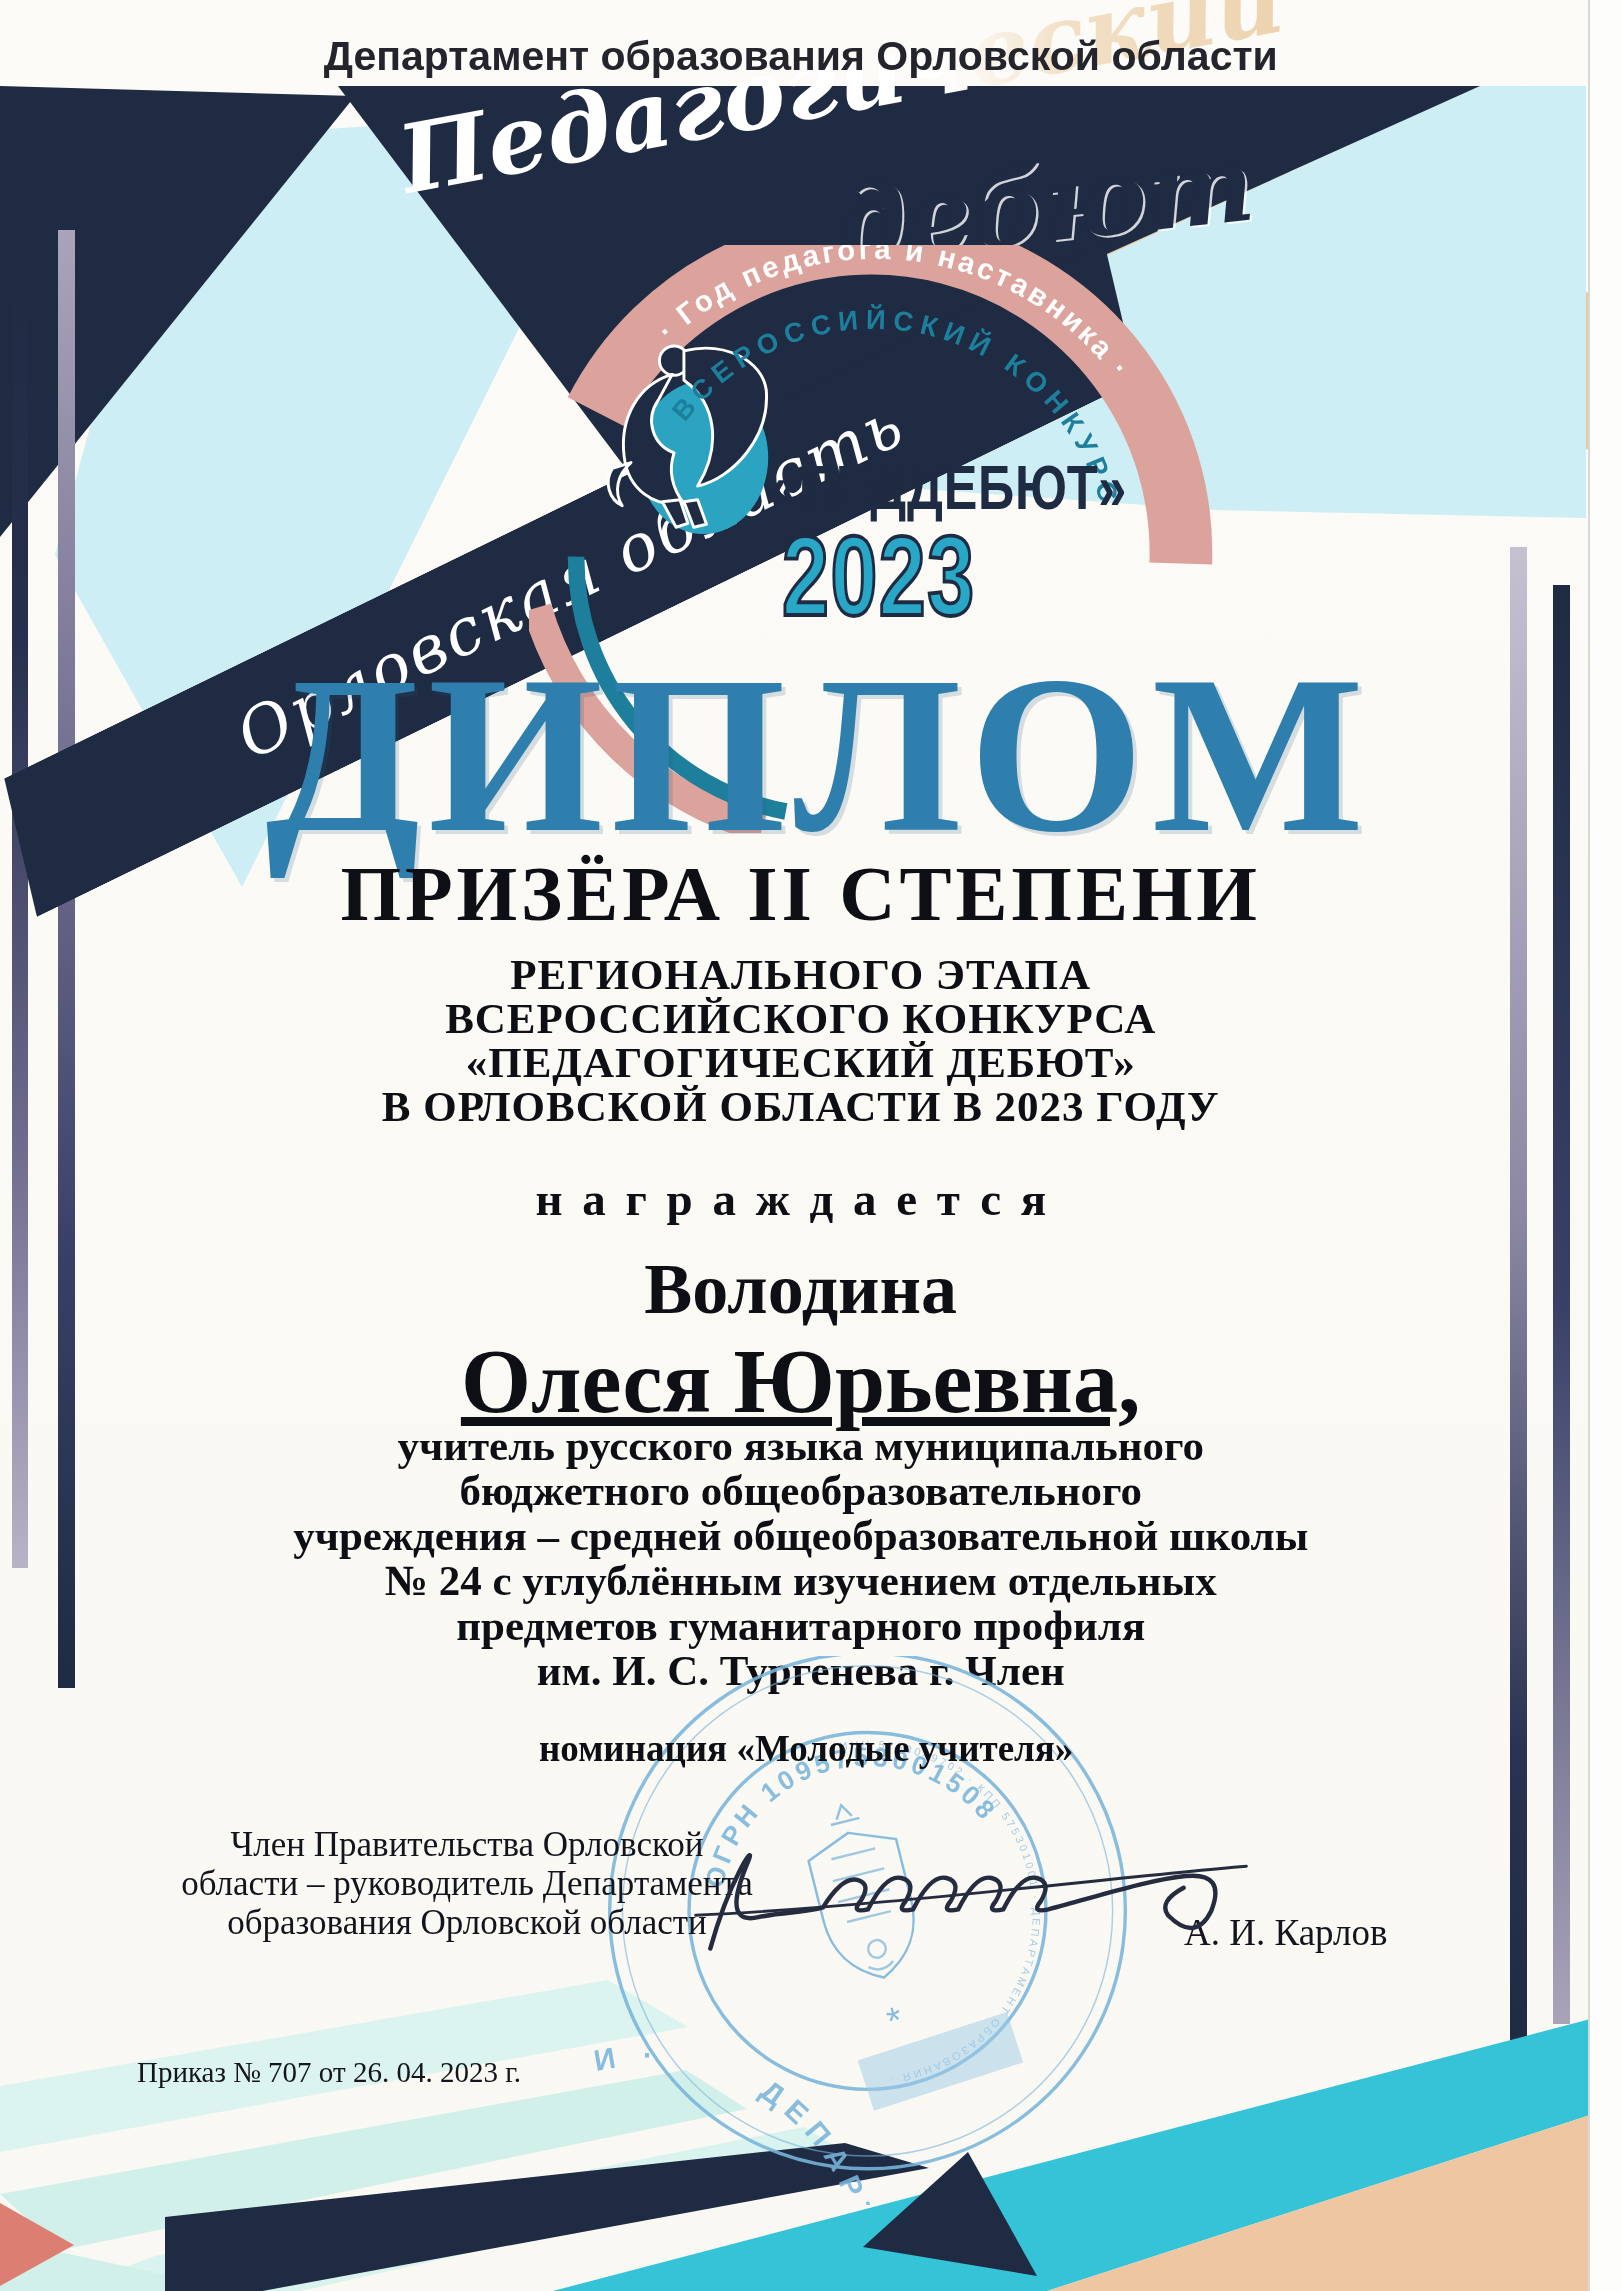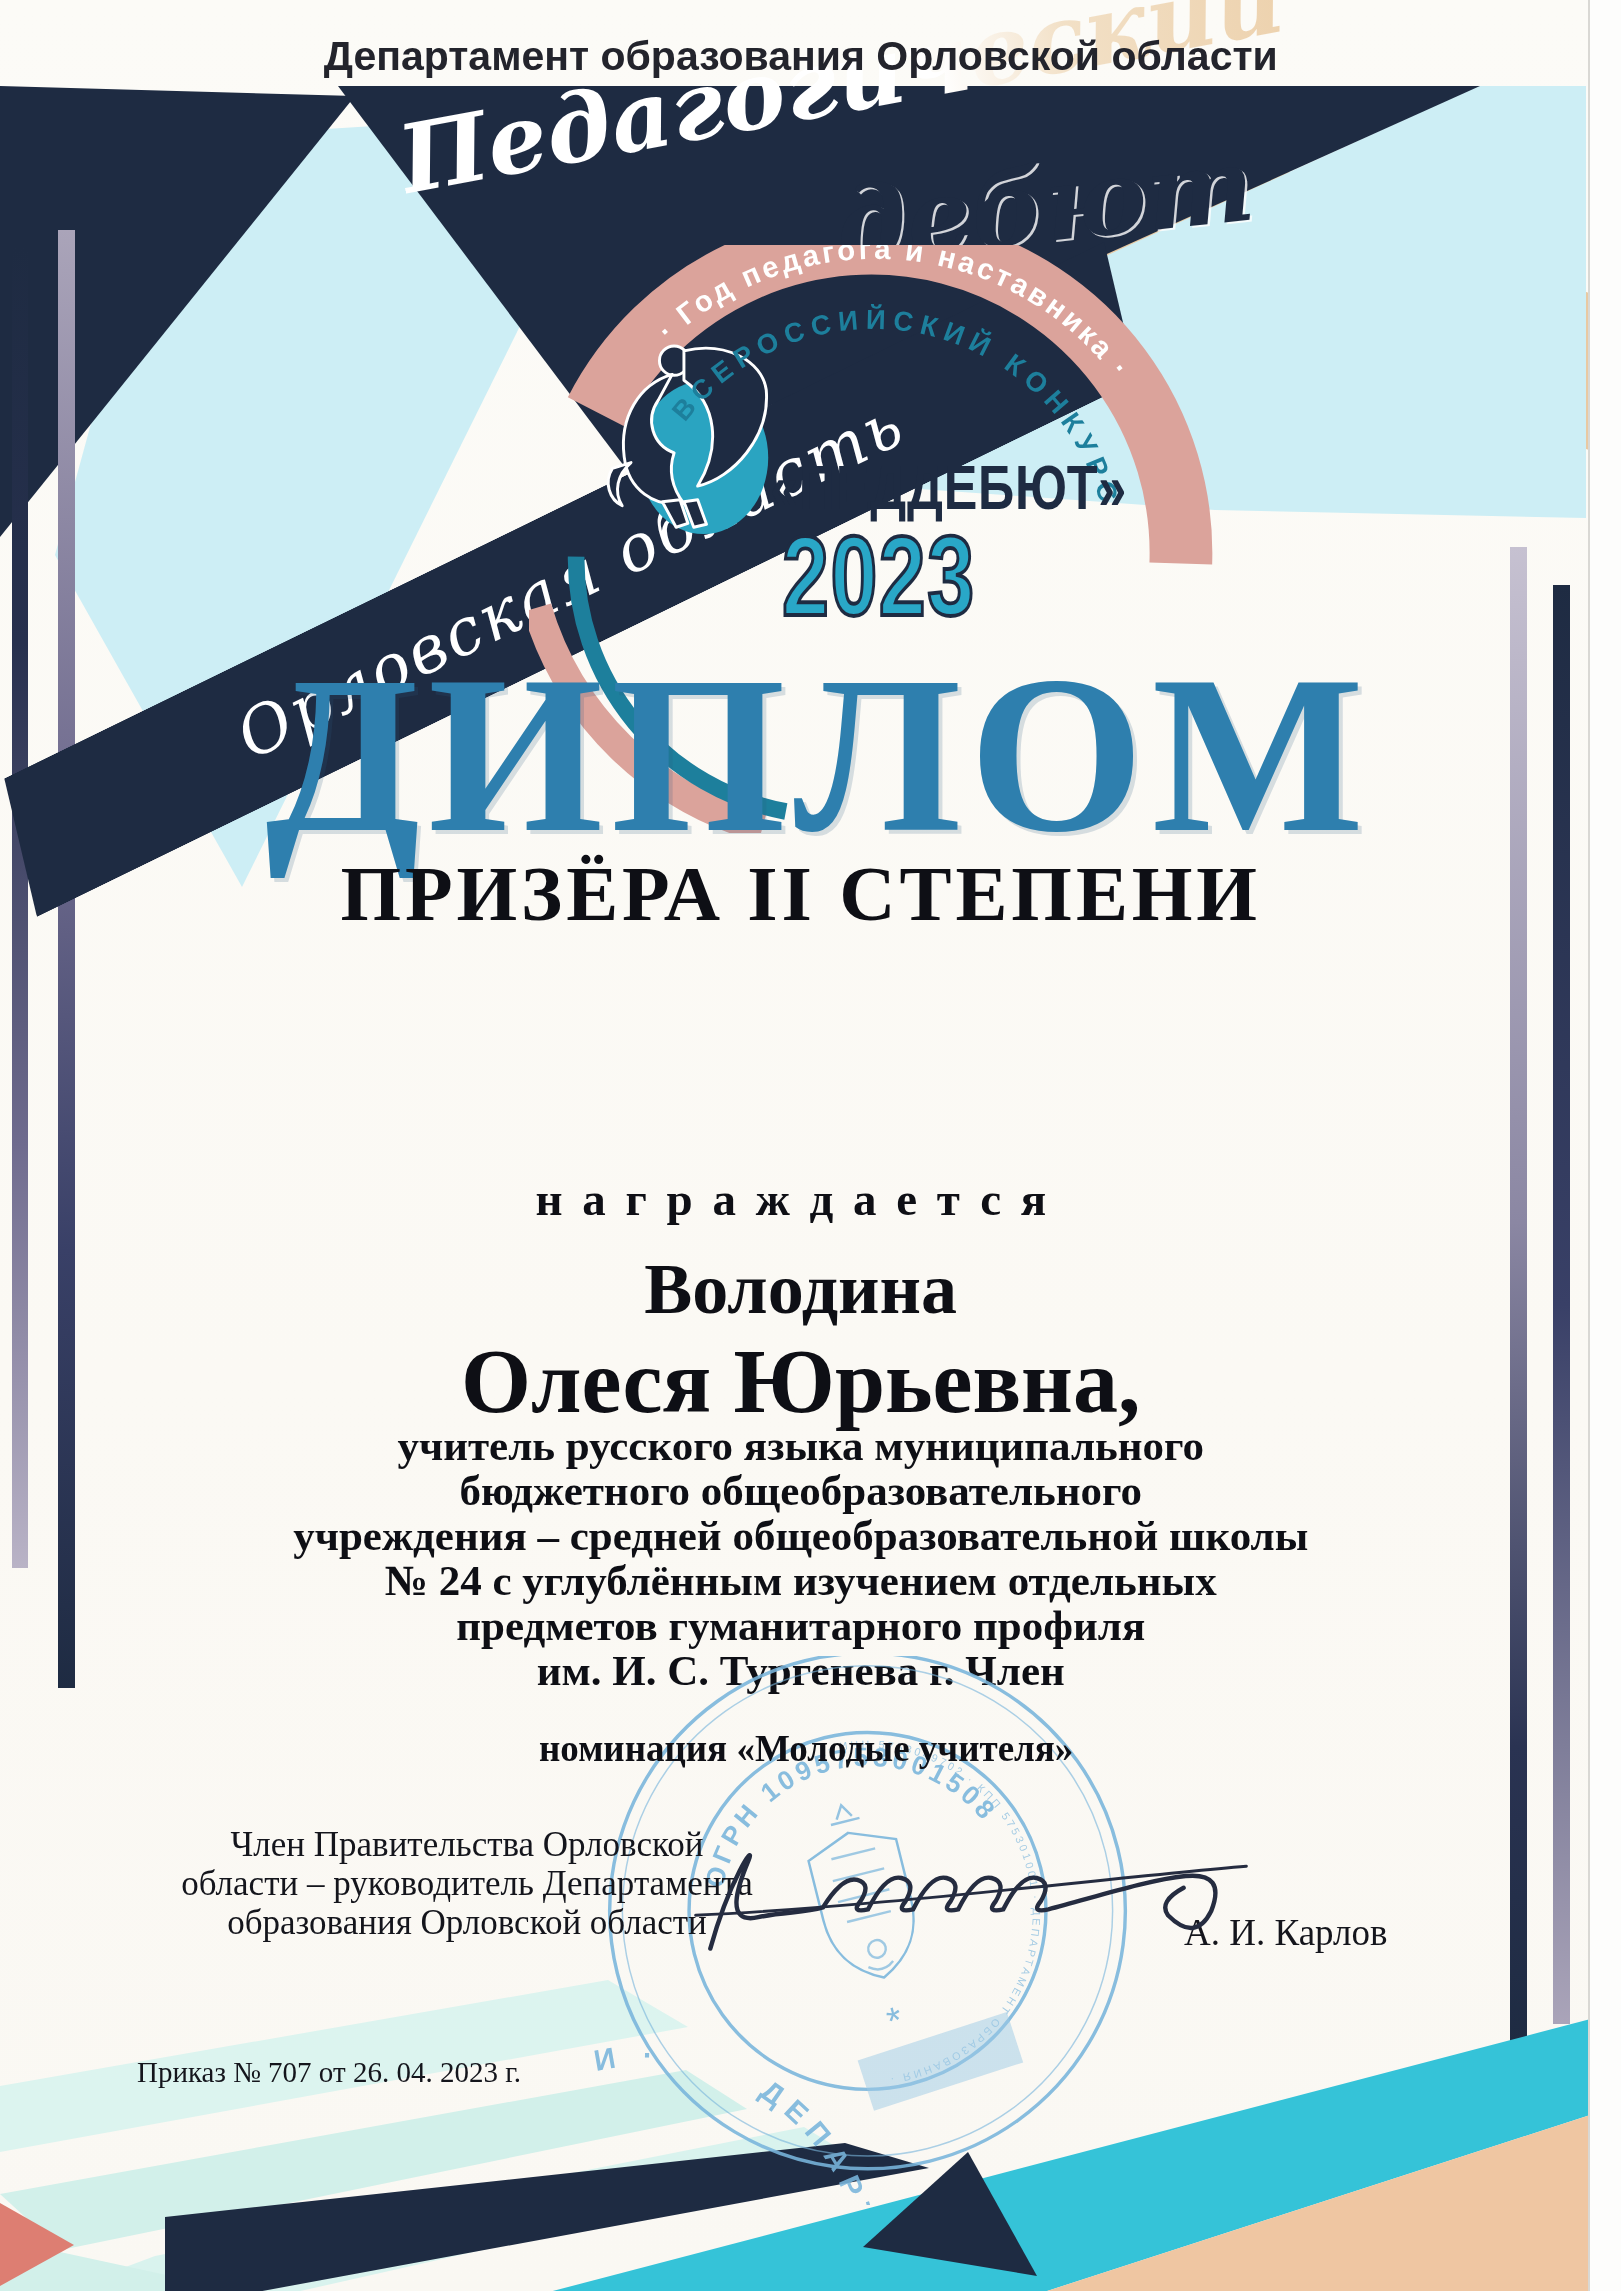--- a/index.html
+++ b/index.html
@@ -61,21 +61,21 @@
   .c{left:0;right:19.6px;text-align:center;}
   .title-main{
     top:642px;font-weight:bold;font-size:225px;color:#2e7fae;letter-spacing:7.8px;line-height:1;
     text-shadow:3.9px 3.9px 0 rgba(46,90,130,.18);
     margin-left:36px;
   }
   .title-sub{top:849px;font-weight:bold;font-size:78px;letter-spacing:3.9px;color:#0e0f15;}
   .contest{top:953px;font-weight:bold;font-size:43px;line-height:44px;letter-spacing:1px;color:#0e0f15;}
   .awarded{top:1172px;font-weight:bold;font-size:47px;letter-spacing:.42em;color:#0e0f15;}
   .name-1{top:1253px;font-weight:bold;font-size:72px;line-height:1;color:#0e0f15;}
-  .name-2{top:1337px;font-weight:bold;font-size:90px;line-height:1;color:#0e0f15;}
+  .name-2{top:1337px;font-weight:bold;font-size:90px;line-height:1;color:#0e0f15;text-decoration:underline;}
   .descr{top:1423px;font-weight:bold;font-size:43px;line-height:45px;color:#0e0f15;}
   .nomination{top:1727px;font-weight:bold;font-size:37px;color:#0e0f15;z-index:10;padding-left:11px;}
 
   
   .stamp-svg{left:588px;top:1656px;z-index:5;opacity:.88;}
   .sig-svg{left:676px;top:1819px;z-index:12;}
   .sign-block{left:124px;top:1825px;width:686px;text-align:center;font-size:35px;line-height:39px;color:#14151c;z-index:10;}
   .signer{left:1184px;top:1911px;font-size:37px;color:#14151c;z-index:10;}
   .order-line{left:137px;top:2056px;font-size:29px;color:#14151c;z-index:10;text-align:right;}
 
@@ -151,20 +151,26 @@
     <text font-size="28" font-weight="bold" fill="#1d7f9c" letter-spacing="7">
       <textPath href="#arcInner" startOffset="50%" text-anchor="middle">ВСЕРОССИЙСКИЙ КОНКУРС</textPath>
     </text>
   </svg>
   <div class="abs brand">«ПЕДДЕБЮТ»</div>
   <div class="abs year">2023</div>
 
   <div class="abs c title-main">ДИПЛОМ</div>
   <div class="abs c title-sub">ПРИЗЁРА II СТЕПЕНИ</div>
 
+  <div class="abs c contest">
+    <div>РЕГИОНАЛЬНОГО ЭТАПА</div>
+    <div>ВСЕРОССИЙСКОГО КОНКУРСА</div>
+    <div>«ПЕДАГОГИЧЕСКИЙ ДЕБЮТ»</div>
+    <div>В ОРЛОВСКОЙ ОБЛАСТИ В 2023 ГОДУ</div>
+  </div>
 
   <div class="abs c awarded" style="letter-spacing: 0.42em;">награждается</div>
 
   <div class="abs c name-1">Володина</div>
   <div class="abs c name-2">Олеся Юрьевна,</div>
 
   <div class="abs c descr">
     <div>учитель русского языка муниципального</div>
     <div>бюджетного общеобразовательного</div>
     <div>учреждения – средней общеобразовательной школы</div>

